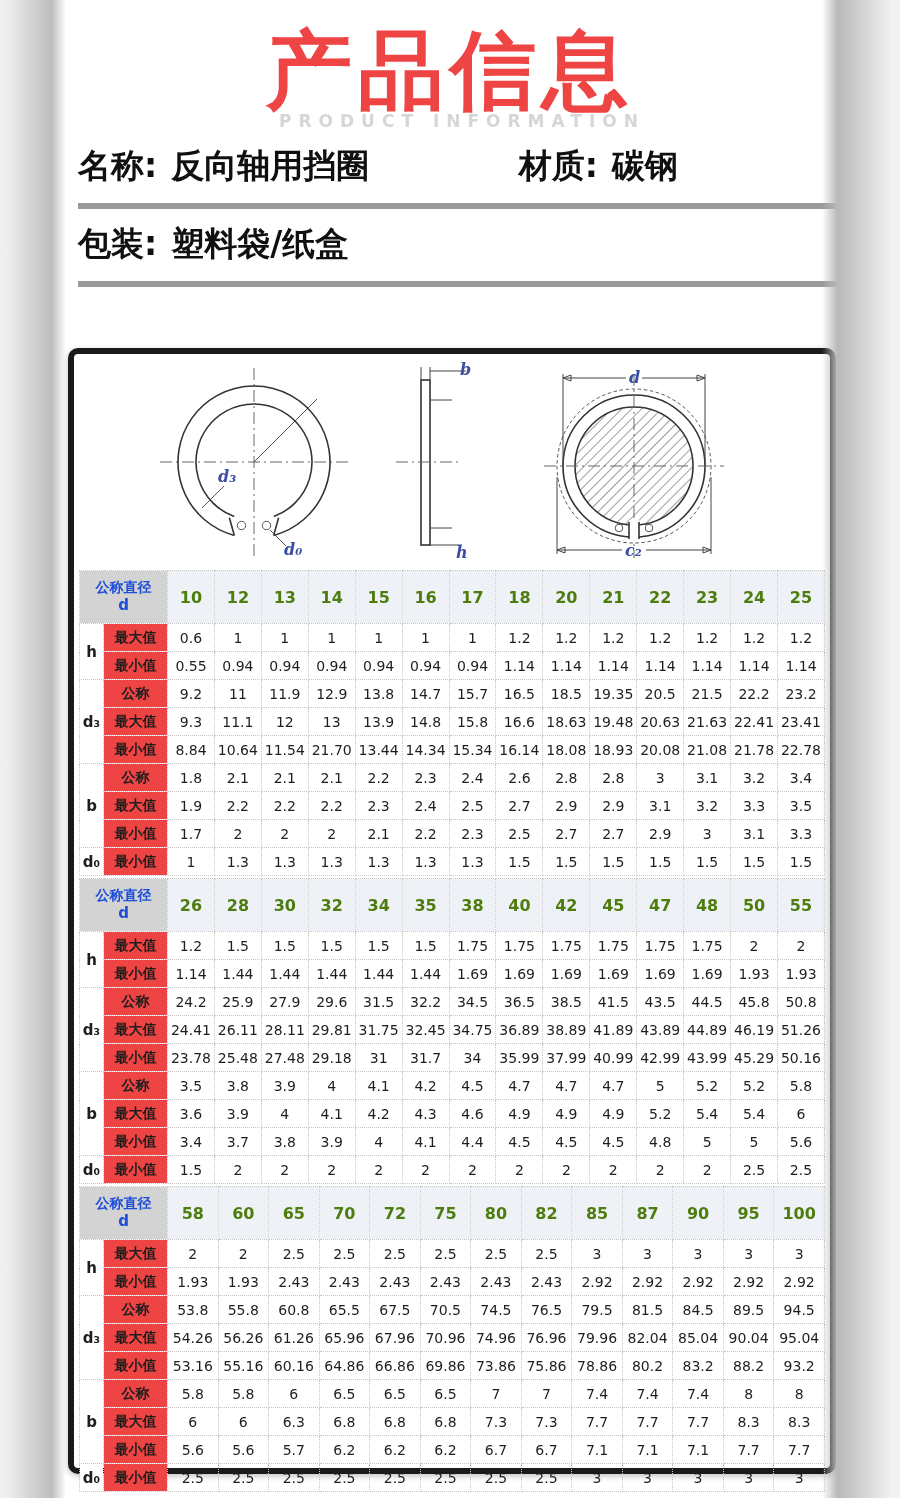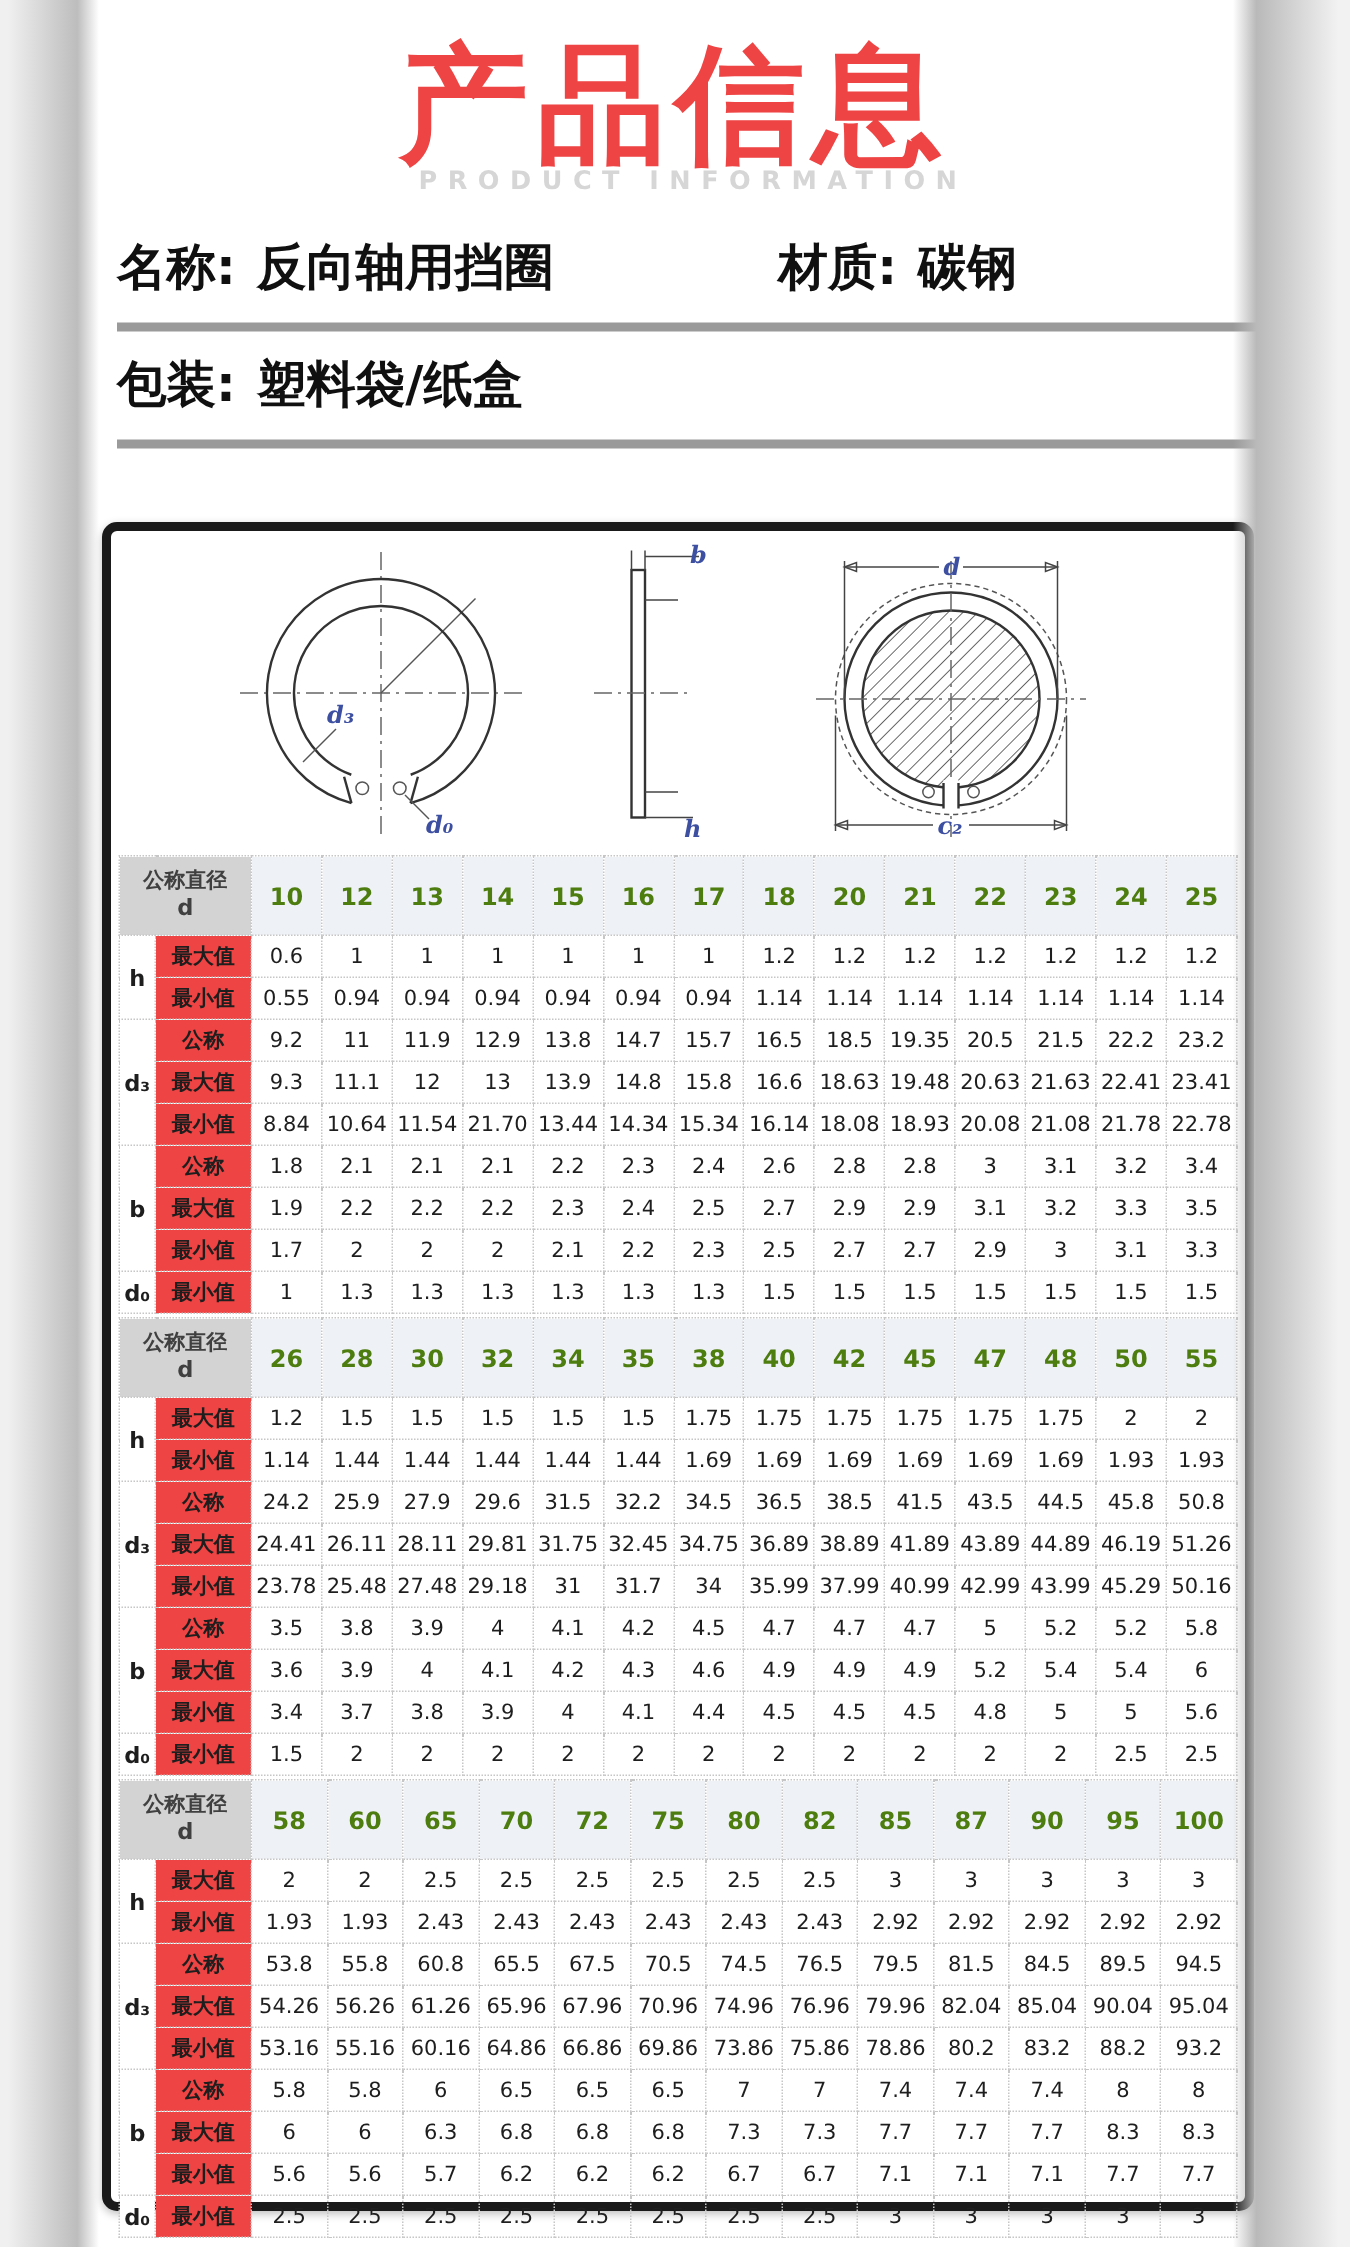--- a/index.html
+++ b/index.html
@@ -11,21 +11,21 @@
   .edge-left{position:absolute;left:0;top:0;bottom:0;width:66px;z-index:9;pointer-events:none;
     background:linear-gradient(to left, rgba(255,255,255,0) 0%, #bdbdbd 22%, #f0f0f0 92%);}
   .edge-right{position:absolute;right:0;top:0;bottom:0;width:78px;z-index:9;pointer-events:none;
     background:linear-gradient(to right, rgba(255,255,255,0) 0%, #b9b9b9 20%, #f2f2f2 90%);}
 
   
   .header{padding-top:26px;text-align:center;}
   .page-title{font-size:86px;font-weight:900;letter-spacing:6px;line-height:1.04;color:#ef4444;margin:0;}
   .page-subtitle{font-size:17px;font-weight:600;letter-spacing:7px;color:#d6d6d6;margin-top:-4px;padding-left:24px;}
 
-  .info{margin:20px 62px 0 78px;}
+  .info{margin:8px 62px 0 78px;}
   .info-row{display:flex;align-items:center;height:54px;margin-top:8px;}
   .info-pair{font-size:33px;font-weight:600;color:#101010;white-space:nowrap;}
   .info-pair.left{width:58%;}
   .info-pair .lbl{margin-right:14px;}
   .divider{height:6px;background:#9a9a9a;margin-top:10px;}
 
   
   .panel{
     position:absolute;left:68px;top:348px;width:768px;height:1126px;
     box-sizing:border-box;border:6px solid #1a1a1a;border-radius:10px;background:#fff;
@@ -34,21 +34,21 @@
   .drawing{height:206px;padding-top:8px;}
   .drawing svg{display:block;margin:0 auto;}
 
   .tables{padding:0 5px 4px 5px;}
   table.spec-table{border-collapse:collapse;width:100%;table-layout:fixed;margin-top:2px;}
   .spec-table th,.spec-table td{
     border:1px dotted #c6c6c6;text-align:center;vertical-align:middle;padding:0;
     height:27px;color:#1e1e1e;overflow:hidden;
   }
   .spec-table thead th{height:52px;}
-  .spec-table th.corner{background:#d3d3d3;font-size:14px;font-weight:700;color:#404040;line-height:1.3;}
+  .spec-table th.corner{background:#d3d3d3;font-size:14px;font-weight:700;color:#1d4ed8;line-height:1.3;}
   .spec-table th.corner .corner-d{font-size:15px;}
   .spec-table th.dia{background:#eef1f5;color:#4d7c0f;font-size:16px;font-weight:700;}
   .spec-table th.grp{font-size:15px;font-weight:700;background:#fff;}
   .spec-table th.sub{font-size:14px;font-weight:700;background:#ef4444;}
   .spec-table td{font-size:14px;font-weight:500;}
 
   
   .dwg{stroke:#333;fill:none;stroke-width:1.6;}
   .dwg-thin{stroke:#555;fill:none;stroke-width:1;}
   .cl{stroke:#666;fill:none;stroke-width:1;stroke-dasharray:12 4 2 4;}

